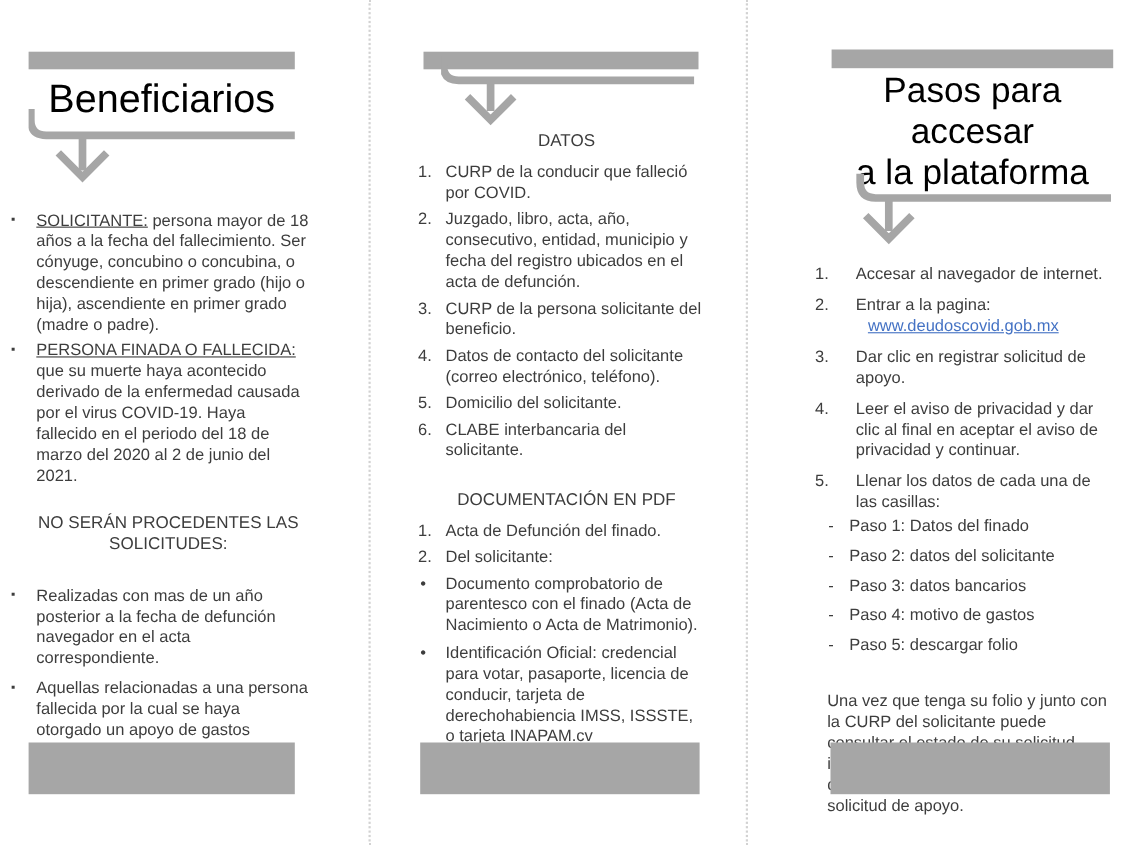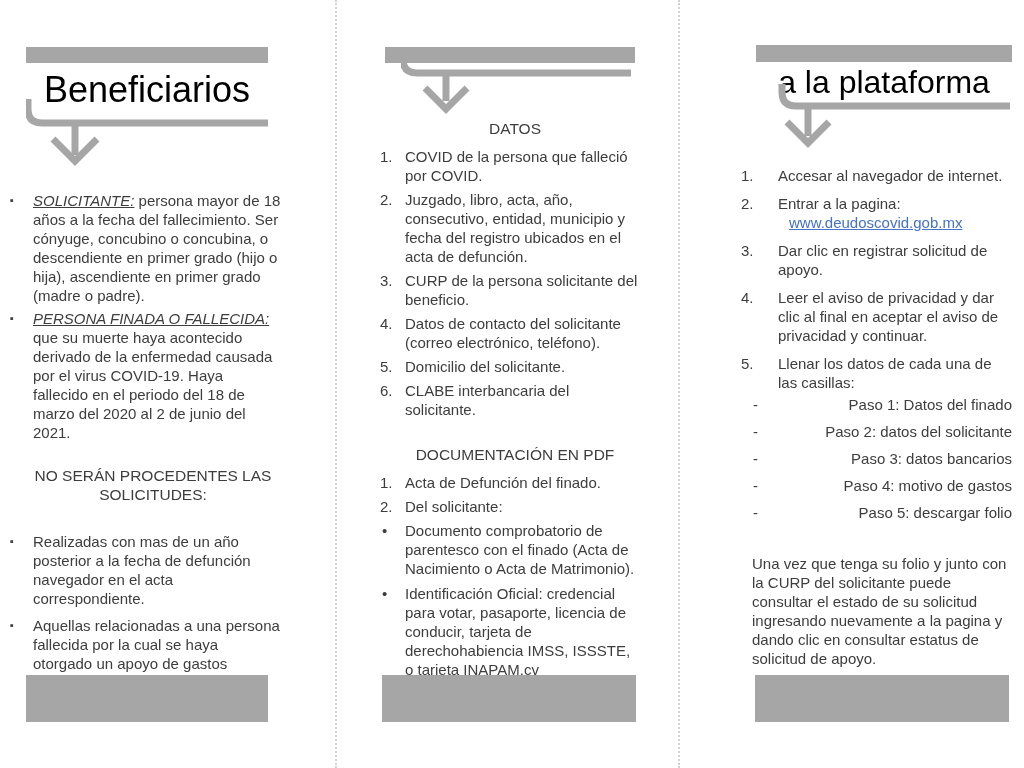--- a/index.html
+++ b/index.html
@@ -34,21 +34,21 @@
   .col2 .hgraphic{margin:-14px 0 0 21px;}
   .col3 .hgraphic{margin:-19px 0 0 38px;}
 
   .list{list-style:none;margin:0;padding:0;}
   .list li{display:flex;align-items:flex-start;}
 
   
   .sq-list li{margin-bottom:4px;}
   .sq-list .marker{flex:0 0 23px;font-size:11px;line-height:19px;}
   .sq-list .txt{width:248px;}
-  .u{text-decoration:underline;font-style:italic;}
+  .u{text-decoration:underline;}
 
   .center-heading{font-weight:normal;font-size:15.5px;line-height:19px;text-align:center;margin:0;}
   .col1 .center-heading{width:266px;margin:24px 0 28px 10px;}
   .col2 .center-heading{width:240px;margin:0 0 9px 15px;}
 
   
   .num-list li{margin-bottom:5px;}
   .num-list .marker{flex:0 0 25px;}
   .col2 .num-list .txt{width:237px;}
   .col3 .num-list .marker{flex:0 0 37px;}
@@ -56,21 +56,21 @@
 
   
   .dot-list li{margin-bottom:4px;}
   .dot-list .marker{flex:0 0 23px;padding-left:2px;}
   .dot-list .txt{width:237px;}
 
   
   .dash-list{margin:3px 0 0 13px;}
   .dash-list li{margin-bottom:8px;}
   .dash-list .marker{flex:0 0 19px;}
-  .dash-list .txt{width:240px;text-align:right;}
+  .dash-list .txt{width:240px;}
 
   .link{color:#4472c4;text-decoration:underline;cursor:pointer;display:inline-block;margin-left:11px;}
 
   .footer-note{margin:32px 0 0 12px;width:262px;}
 
   .botbar{position:absolute;top:675px;height:47px;background:#a6a6a6;}
   .botbar.b1{left:26px;width:242px;}
   .botbar.b2{left:382px;width:254px;}
   .botbar.b3{left:755px;width:254px;}
 
@@ -124,21 +124,21 @@
       <path d="M2 2 v8 q0 14 14 14 H230" fill="none" stroke="#a6a6a6" stroke-width="7"></path>
       <path d="M45 24 v28" fill="none" stroke="#a6a6a6" stroke-width="7"></path>
       <path d="M24 39 l21 21 l21 -21" fill="none" stroke="#a6a6a6" stroke-width="7"></path>
     </svg>
 
     <h2 class="center-heading" style="margin-top:4px;">DATOS</h2>
 
     <ul class="list num-list">
       <li>
         <span class="marker">1.</span>
-        <span class="txt">COVID de la persona que falleció por COVID.</span>
+        <span class="txt">CURP de la conducir que falleció por COVID.</span>
       </li>
       <li>
         <span class="marker">2.</span>
         <span class="txt">Juzgado, libro, acta, año, consecutivo, entidad, municipio y fecha del registro ubicados en el acta de defunción.</span>
       </li>
       <li>
         <span class="marker">3.</span>
         <span class="txt">CURP de la persona solicitante del beneficio.</span>
       </li>
       <li>
@@ -176,20 +176,21 @@
       <li>
         <span class="marker">•</span>
         <span class="txt">Identificación Oficial: credencial para votar, pasaporte, licencia de conducir, tarjeta de derechohabiencia IMSS, ISSSTE, o tarjeta INAPAM.cv</span>
       </li>
     </ul>
   </section>
 
   <section class="col col3">
     <div class="topbar"></div>
     <h1 class="big-title">
+      <span class="mt">Pasos para accesar</span>
       <span class="mt">a la plataforma</span>
     </h1>
     <svg class="hgraphic" width="234" height="68" viewBox="0 0 234 68">
       <path d="M4 2 v8 q0 14 14 14 H232" fill="none" stroke="#a6a6a6" stroke-width="7"></path>
       <path d="M30 24 v30" fill="none" stroke="#a6a6a6" stroke-width="7"></path>
       <path d="M9 40 l21 21 l21 -21" fill="none" stroke="#a6a6a6" stroke-width="7"></path>
     </svg>
 
     <ul class="list num-list" style="margin:16px 0 0 1px;">
       <li style="margin-bottom:9px;">

